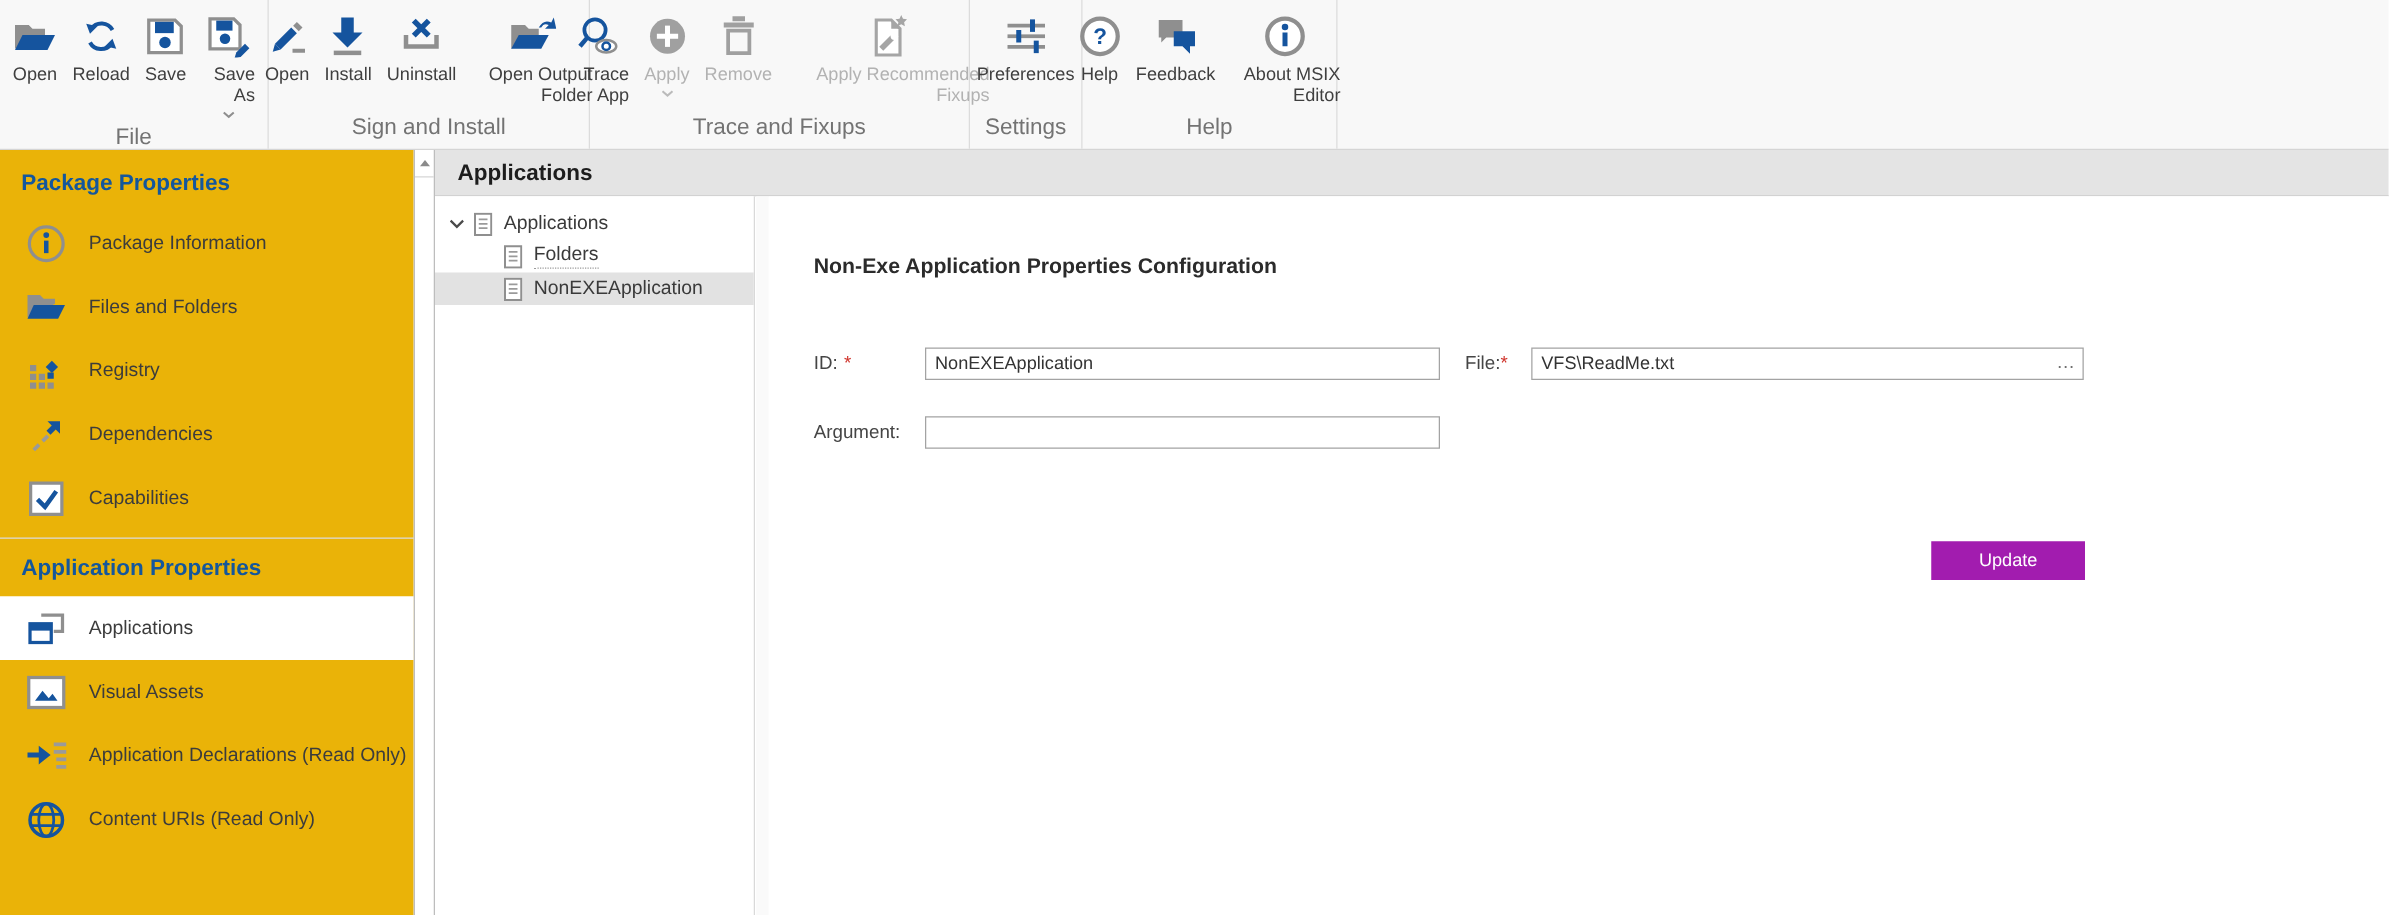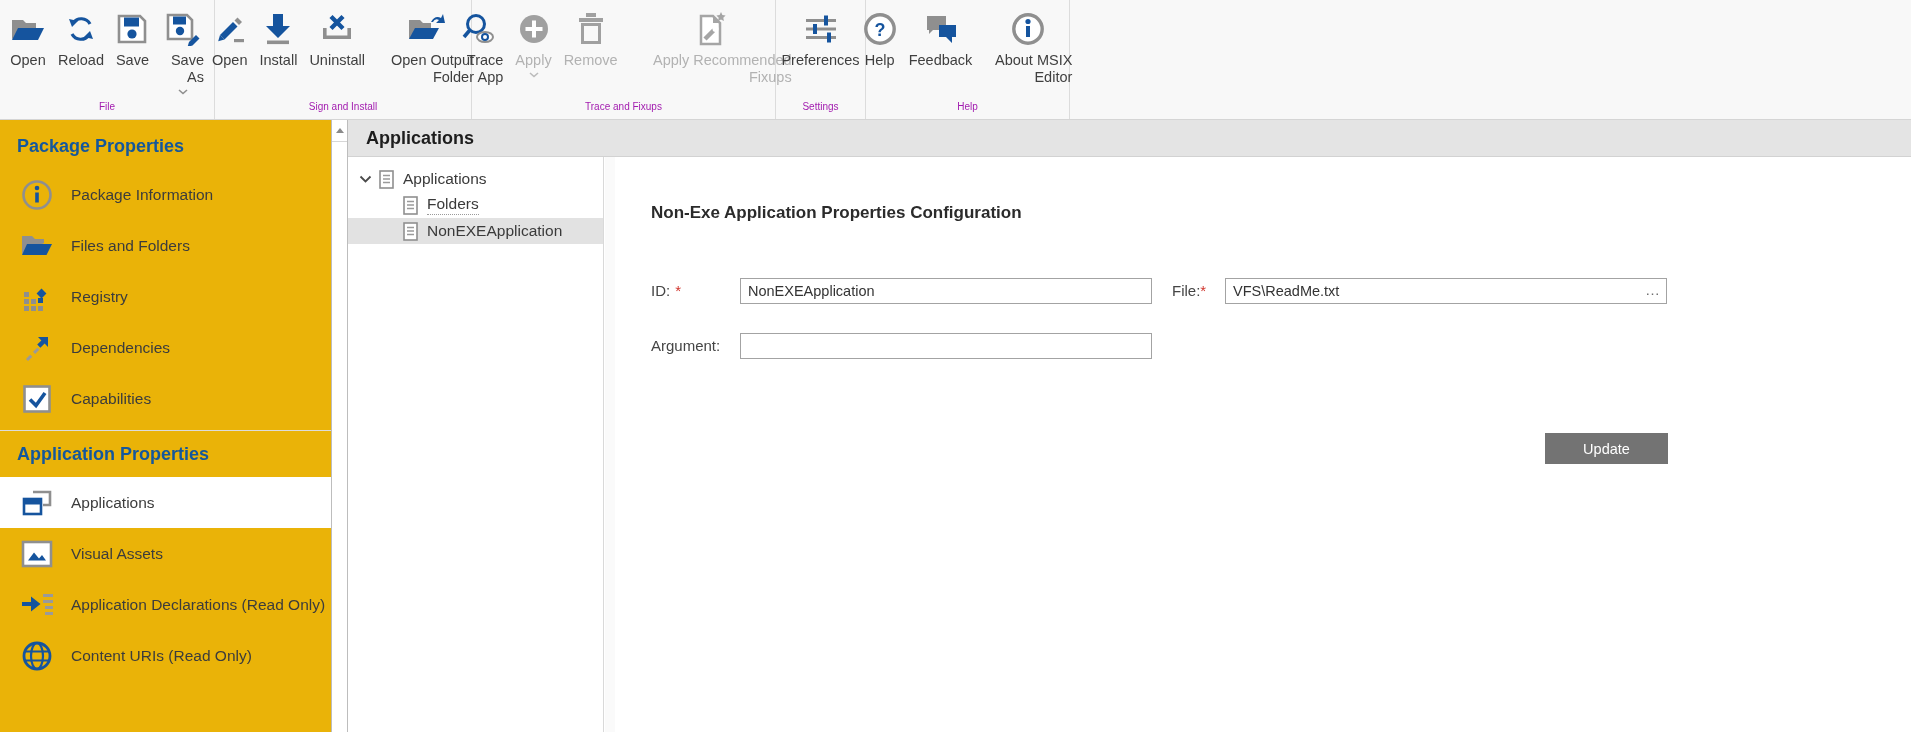--- a/index.html
+++ b/index.html
@@ -10,21 +10,21 @@
   .ribbon{position:absolute;left:0;top:0;width:1911px;height:120px;background:#f8f8f8;
     border-bottom:1px solid #d5d5d5;display:flex}
   .rgroup{display:flex;flex-direction:column;border-right:1px solid #dcdcdc;flex:0 0 auto}
   .rbtns{flex:1;display:flex;align-items:flex-start;justify-content:center;padding:5px 4px 0}
   .rbtn{display:flex;flex-direction:column;align-items:center;margin:0 1px;padding:1px 5px;cursor:pointer;border-radius:2px}
   .ricon{height:46px;display:flex;align-items:center;justify-content:center}
   .rlabel{font-size:14.5px;color:#3f3f3f;text-align:right;line-height:17px}
   .rbtn.disabled{cursor:default}
   .rbtn.disabled .rlabel{color:#b2b2b2}
   .rchev{margin-top:3px;height:6px;line-height:0}
-  .rgroup-label{text-align:center;font-size:10px;color:#a21caf;padding:3px 0 7px}
+  .rgroup-label{text-align:center;font-size:18px;color:#737373;padding:3px 0 7px}
   .g-file{width:215px}.g-sign{width:257px}.g-trace{width:304px}.g-settings{width:90px}.g-help{width:204px}
   .g-fill{flex:1;border-right:none}
   .lw-oof{width:97px}.lw-trace{width:48px}.lw-arf{width:162px}.lw-about{width:88px}
 
   
   .sidebar{position:absolute;left:0;top:120px;width:331px;bottom:0;background:#eab308}
   .side-heading{font-size:18px;font-weight:bold;color:#14579c;padding:16px 0 12px 17px}
   .side-heading.second{padding-top:13px}
   .side-item{height:51px;display:flex;align-items:center;padding-left:20px;cursor:pointer;
     color:#3c3c3c;font-size:15.5px}
@@ -59,21 +59,21 @@
   .form-heading{position:absolute;left:36px;top:46px;font-size:17px;font-weight:bold;color:#2b2b2b}
   .flabel{position:absolute;font-size:15px;color:#454545;height:26px;line-height:26px}
   .req{color:#d0342c}
   .req-sp{margin-left:5px}
   .finput{position:absolute;height:26px;border:1px solid #a3a3a3;font-size:14.5px;color:#333;
     padding:0 7px;font-family:"Liberation Sans",sans-serif;background:#fff;outline:none}
   .file-wrap{position:absolute;left:610px;top:121px;width:442px;height:26px}
   .file-wrap .finput{left:0;top:0;width:100%;padding-right:32px}
   .browse{position:absolute;right:6px;top:0;height:26px;line-height:24px;color:#6f6f6f;
     font-size:15px;letter-spacing:1px;cursor:pointer}
-  .update-btn{position:absolute;left:930px;top:276px;width:123px;height:31px;background:#737373;
+  .update-btn{position:absolute;left:930px;top:276px;width:123px;height:31px;background:#a21caf;
     color:#fff;font-size:14.5px;display:flex;align-items:center;justify-content:center;cursor:pointer;border:none}
 </style>
 </head>
 <body>
 
 <div class="ribbon">
 
   <div class="rgroup g-file">
     <div class="rbtns">
       <div class="rbtn">

